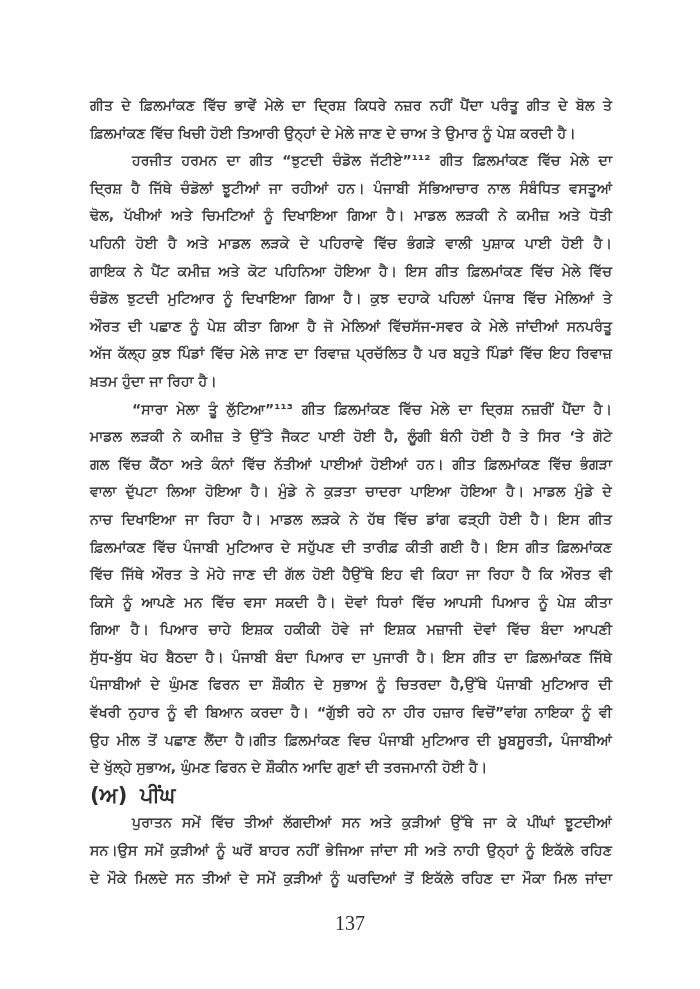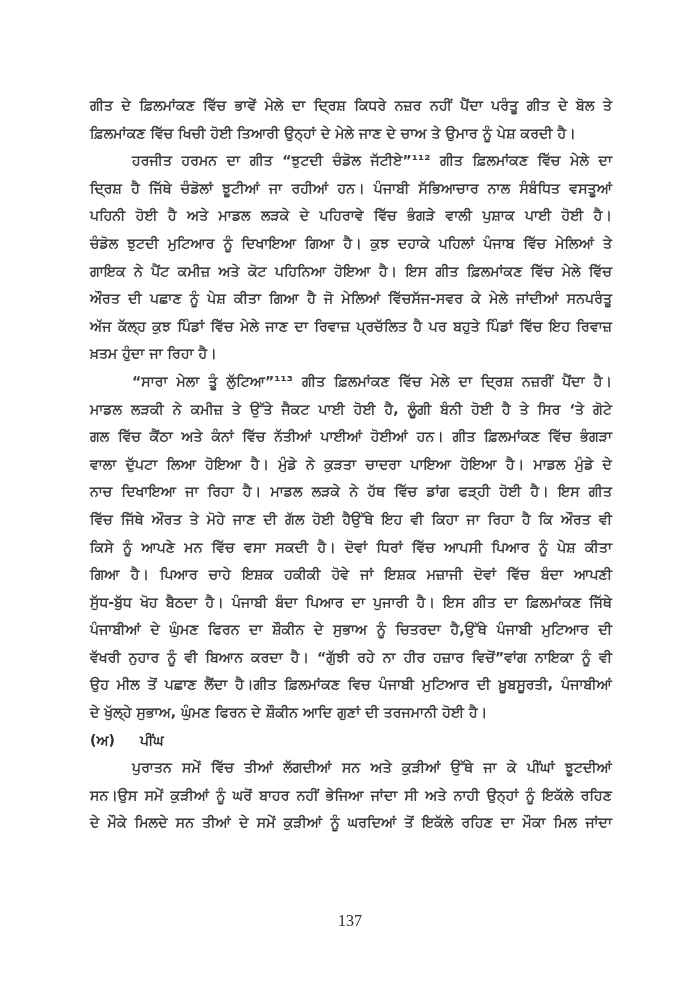--- a/index.html
+++ b/index.html
@@ -43,61 +43,63 @@
   }
   .line.last {
     white-space: normal;
     text-align: center;
     text-align-last: left;
   }
   .line.indent {
     padding-left: 42px;
   }
   .heading {
-    font-size: 14px;
+    font-size: 21px;
     line-height: 27.6px;
     height: 27.6px;
     font-weight: bold;
     color: #2e2e2e;
   }
   .heading .h-marker {
     display: inline-block;
     min-width: 50px;
   }
   .footer {
     position: absolute;
     left: 0;
     top: 912px;
     width: 700px;
     text-align: center;
     font-family: "Liberation Serif", "DejaVu Serif", serif;
-    font-size: 16px;
+    font-size: 20px;
     color: #2e2e2e;
   }
 </style>
 </head>
 <body>
 
 <div class="page">
   <div class="doc-body">
       <div class="line fill">ਗੀਤ ਦੇ ਫ਼ਿਲਮਾਂਕਣ ਵਿੱਚ ਭਾਵੇਂ ਮੇਲੇ ਦਾ ਦ੍ਰਿਸ਼ ਕਿਧਰੇ ਨਜ਼ਰ ਨਹੀਂ ਪੈਂਦਾ ਪਰੰਤੂ ਗੀਤ ਦੇ ਬੋਲ ਤੇ</div>
       <div class="line last">ਫ਼ਿਲਮਾਂਕਣ ਵਿੱਚ ਖਿਚੀ ਹੋਈ ਤਿਆਰੀ ਉਨ੍ਹਾਂ ਦੇ ਮੇਲੇ ਜਾਣ ਦੇ ਚਾਅ ਤੇ ਉਮਾਰ ਨੂੰ ਪੇਸ਼ ਕਰਦੀ ਹੈ।</div>
       <div class="line fill indent">ਹਰਜੀਤ ਹਰਮਨ ਦਾ ਗੀਤ “ਝੁਟਦੀ ਚੰਡੋਲ ਜੱਟੀਏ”¹¹² ਗੀਤ ਫ਼ਿਲਮਾਂਕਣ ਵਿੱਚ ਮੇਲੇ ਦਾ</div>
       <div class="line fill">ਦ੍ਰਿਸ਼ ਹੈ ਜਿੱਥੇ ਚੰਡੋਲਾਂ ਝੂਟੀਆਂ ਜਾ ਰਹੀਆਂ ਹਨ। ਪੰਜਾਬੀ ਸੱਭਿਆਚਾਰ ਨਾਲ ਸੰਬੰਧਿਤ ਵਸਤੂਆਂ</div>
+      <div class="line fill">ਢੋਲ, ਪੱਖੀਆਂ ਅਤੇ ਚਿਮਟਿਆਂ ਨੂੰ ਦਿਖਾਇਆ ਗਿਆ ਹੈ। ਮਾਡਲ ਲੜਕੀ ਨੇ ਕਮੀਜ਼ ਅਤੇ ਧੋਤੀ</div>
       <div class="line fill">ਪਹਿਨੀ ਹੋਈ ਹੈ ਅਤੇ ਮਾਡਲ ਲੜਕੇ ਦੇ ਪਹਿਰਾਵੇ ਵਿੱਚ ਭੰਗੜੇ ਵਾਲੀ ਪੁਸ਼ਾਕ ਪਾਈ ਹੋਈ ਹੈ।</div>
+      <div class="line fill">ਗਾਇਕ ਨੇ ਪੈਂਟ ਕਮੀਜ਼ ਅਤੇ ਕੋਟ ਪਹਿਨਿਆ ਹੋਇਆ ਹੈ। ਇਸ ਗੀਤ ਫ਼ਿਲਮਾਂਕਣ ਵਿੱਚ ਮੇਲੇ ਵਿੱਚ</div>
       <div class="line fill">ਚੰਡੋਲ ਝੁਟਦੀ ਮੁਟਿਆਰ ਨੂੰ ਦਿਖਾਇਆ ਗਿਆ ਹੈ। ਕੁਝ ਦਹਾਕੇ ਪਹਿਲਾਂ ਪੰਜਾਬ ਵਿੱਚ ਮੇਲਿਆਂ ਤੇ</div>
-      <div class="line fill">ਗਾਇਕ ਨੇ ਪੈਂਟ ਕਮੀਜ਼ ਅਤੇ ਕੋਟ ਪਹਿਨਿਆ ਹੋਇਆ ਹੈ। ਇਸ ਗੀਤ ਫ਼ਿਲਮਾਂਕਣ ਵਿੱਚ ਮੇਲੇ ਵਿੱਚ</div>
       <div class="line fill">ਔਰਤ ਦੀ ਪਛਾਣ ਨੂੰ ਪੇਸ਼ ਕੀਤਾ ਗਿਆ ਹੈ ਜੋ ਮੇਲਿਆਂ ਵਿੱਚਸੱਜ-ਸਵਰ ਕੇ ਮੇਲੇ ਜਾਂਦੀਆਂ ਸਨਪਰੰਤੂ</div>
       <div class="line fill">ਅੱਜ ਕੱਲ੍ਹ ਕੁਝ ਪਿੰਡਾਂ ਵਿੱਚ ਮੇਲੇ ਜਾਣ ਦਾ ਰਿਵਾਜ਼ ਪ੍ਰਚੱਲਿਤ ਹੈ ਪਰ ਬਹੁਤੇ ਪਿੰਡਾਂ ਵਿੱਚ ਇਹ ਰਿਵਾਜ਼</div>
       <div class="line last">ਖ਼ਤਮ ਹੁੰਦਾ ਜਾ ਰਿਹਾ ਹੈ।</div>
       <div class="line fill indent">“ਸਾਰਾ ਮੇਲਾ ਤੂੰ ਲੁੱਟਿਆ”¹¹³ ਗੀਤ ਫ਼ਿਲਮਾਂਕਣ ਵਿੱਚ ਮੇਲੇ ਦਾ ਦ੍ਰਿਸ਼ ਨਜ਼ਰੀਂ ਪੈਂਦਾ ਹੈ।</div>
       <div class="line fill">ਮਾਡਲ ਲੜਕੀ ਨੇ ਕਮੀਜ਼ ਤੇ ਉੱਤੇ ਜੈਕਟ ਪਾਈ ਹੋਈ ਹੈ, ਲੂੰਗੀ ਬੰਨੀ ਹੋਈ ਹੈ ਤੇ ਸਿਰ ‘ਤੇ ਗੋਟੇ</div>
       <div class="line fill">ਗਲ ਵਿੱਚ ਕੈਂਠਾ ਅਤੇ ਕੰਨਾਂ ਵਿੱਚ ਨੱਤੀਆਂ ਪਾਈਆਂ ਹੋਈਆਂ ਹਨ। ਗੀਤ ਫ਼ਿਲਮਾਂਕਣ ਵਿੱਚ ਭੰਗੜਾ</div>
       <div class="line fill">ਵਾਲਾ ਦੁੱਪਟਾ ਲਿਆ ਹੋਇਆ ਹੈ। ਮੁੰਡੇ ਨੇ ਕੁੜਤਾ ਚਾਦਰਾ ਪਾਇਆ ਹੋਇਆ ਹੈ। ਮਾਡਲ ਮੁੰਡੇ ਦੇ</div>
       <div class="line fill">ਨਾਚ ਦਿਖਾਇਆ ਜਾ ਰਿਹਾ ਹੈ। ਮਾਡਲ ਲੜਕੇ ਨੇ ਹੱਥ ਵਿੱਚ ਡਾਂਗ ਫੜ੍ਹੀ ਹੋਈ ਹੈ। ਇਸ ਗੀਤ</div>
+      <div class="line fill">ਫ਼ਿਲਮਾਂਕਣ ਵਿੱਚ ਪੰਜਾਬੀ ਮੁਟਿਆਰ ਦੇ ਸਹੁੱਪਣ ਦੀ ਤਾਰੀਫ਼ ਕੀਤੀ ਗਈ ਹੈ। ਇਸ ਗੀਤ ਫ਼ਿਲਮਾਂਕਣ</div>
       <div class="line fill">ਵਿੱਚ ਜਿੱਥੇ ਔਰਤ ਤੇ ਮੋਹੇ ਜਾਣ ਦੀ ਗੱਲ ਹੋਈ ਹੈਉੱਥੇ ਇਹ ਵੀ ਕਿਹਾ ਜਾ ਰਿਹਾ ਹੈ ਕਿ ਔਰਤ ਵੀ</div>
       <div class="line fill">ਕਿਸੇ ਨੂੰ ਆਪਣੇ ਮਨ ਵਿੱਚ ਵਸਾ ਸਕਦੀ ਹੈ। ਦੋਵਾਂ ਧਿਰਾਂ ਵਿੱਚ ਆਪਸੀ ਪਿਆਰ ਨੂੰ ਪੇਸ਼ ਕੀਤਾ</div>
       <div class="line fill">ਗਿਆ ਹੈ। ਪਿਆਰ ਚਾਹੇ ਇਸ਼ਕ ਹਕੀਕੀ ਹੋਵੇ ਜਾਂ ਇਸ਼ਕ ਮਜ਼ਾਜੀ ਦੋਵਾਂ ਵਿੱਚ ਬੰਦਾ ਆਪਣੀ</div>
       <div class="line fill">ਸੁੱਧ-ਬੁੱਧ ਖੋਹ ਬੈਠਦਾ ਹੈ। ਪੰਜਾਬੀ ਬੰਦਾ ਪਿਆਰ ਦਾ ਪੁਜਾਰੀ ਹੈ। ਇਸ ਗੀਤ ਦਾ ਫ਼ਿਲਮਾਂਕਣ ਜਿੱਥੇ</div>
       <div class="line fill">ਪੰਜਾਬੀਆਂ ਦੇ ਘੁੰਮਣ ਫਿਰਨ ਦਾ ਸ਼ੌਕੀਨ ਦੇ ਸੁਭਾਅ ਨੂੰ ਚਿਤਰਦਾ ਹੈ,ਉੱਥੇ ਪੰਜਾਬੀ ਮੁਟਿਆਰ ਦੀ</div>
       <div class="line fill">ਵੱਖਰੀ ਨੁਹਾਰ ਨੂੰ ਵੀ ਬਿਆਨ ਕਰਦਾ ਹੈ। “ਗੁੱਝੀ ਰਹੇ ਨਾ ਹੀਰ ਹਜ਼ਾਰ ਵਿਚੋਂ”ਵਾਂਗ ਨਾਇਕਾ ਨੂੰ ਵੀ</div>
       <div class="line fill">ਉਹ ਮੀਲ ਤੋਂ ਪਛਾਣ ਲੈਂਦਾ ਹੈ।ਗੀਤ ਫ਼ਿਲਮਾਂਕਣ ਵਿਚ ਪੰਜਾਬੀ ਮੁਟਿਆਰ ਦੀ ਖ਼ੂਬਸੂਰਤੀ, ਪੰਜਾਬੀਆਂ</div>
       <div class="line last">ਦੇ ਖੁੱਲ੍ਹੇ ਸੁਭਾਅ, ਘੁੰਮਣ ਫਿਰਨ ਦੇ ਸ਼ੌਕੀਨ ਆਦਿ ਗੁਣਾਂ ਦੀ ਤਰਜਮਾਨੀ ਹੋਈ ਹੈ।</div>
       <div class="heading"><span class="h-marker">(ਅ)</span><span>ਪੀਂਘ</span></div>
       <div class="line fill indent">ਪੁਰਾਤਨ ਸਮੇਂ ਵਿੱਚ ਤੀਆਂ ਲੱਗਦੀਆਂ ਸਨ ਅਤੇ ਕੁੜੀਆਂ ਉੱਥੇ ਜਾ ਕੇ ਪੀਂਘਾਂ ਝੂਟਦੀਆਂ</div>

